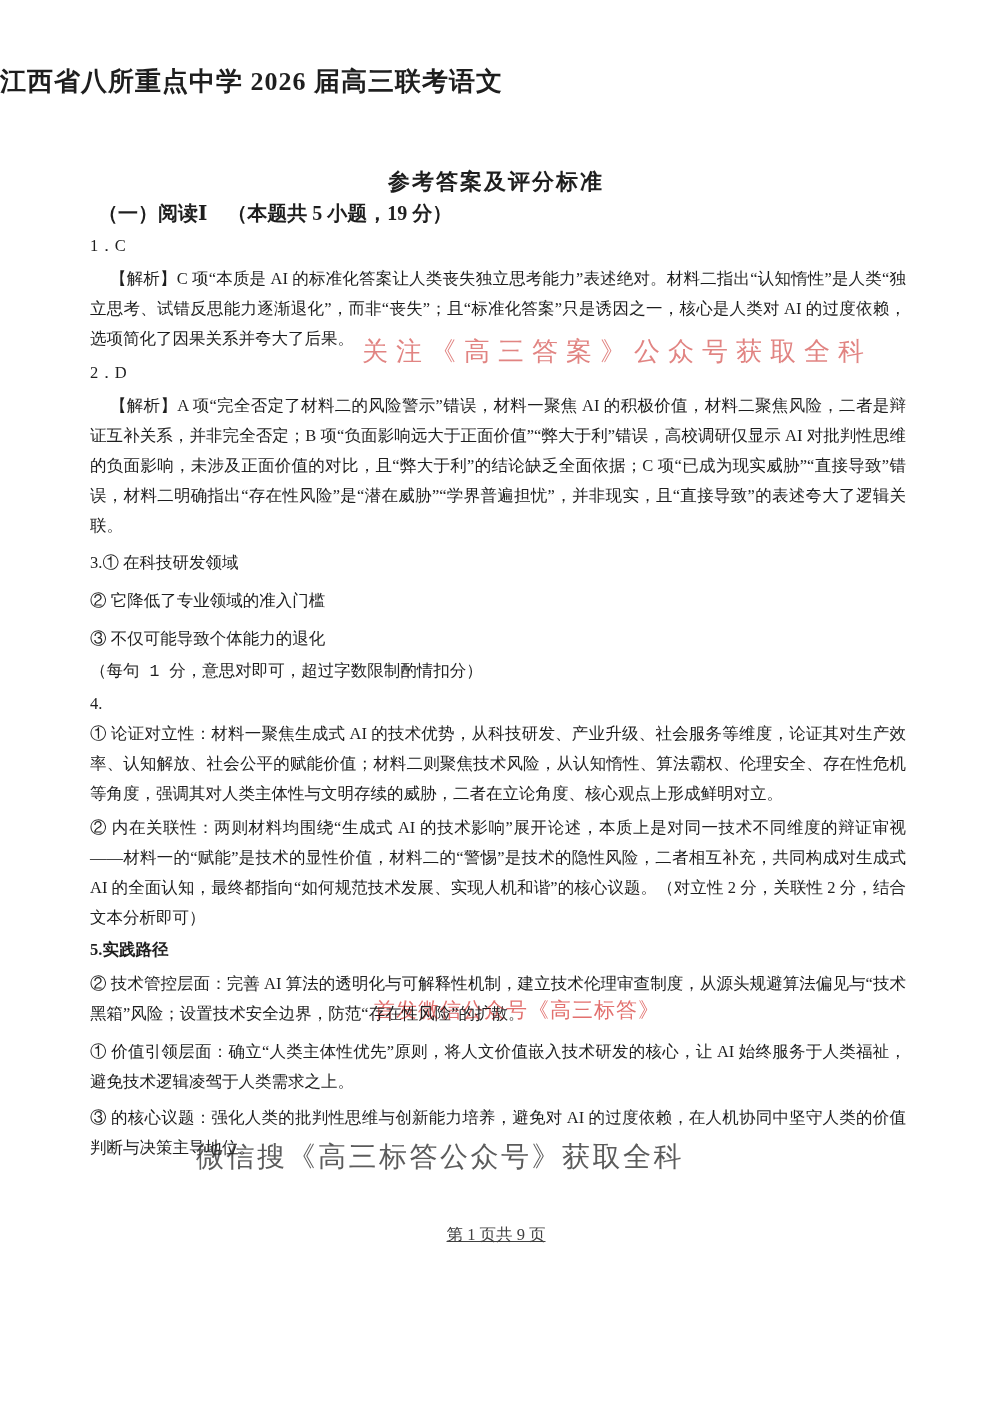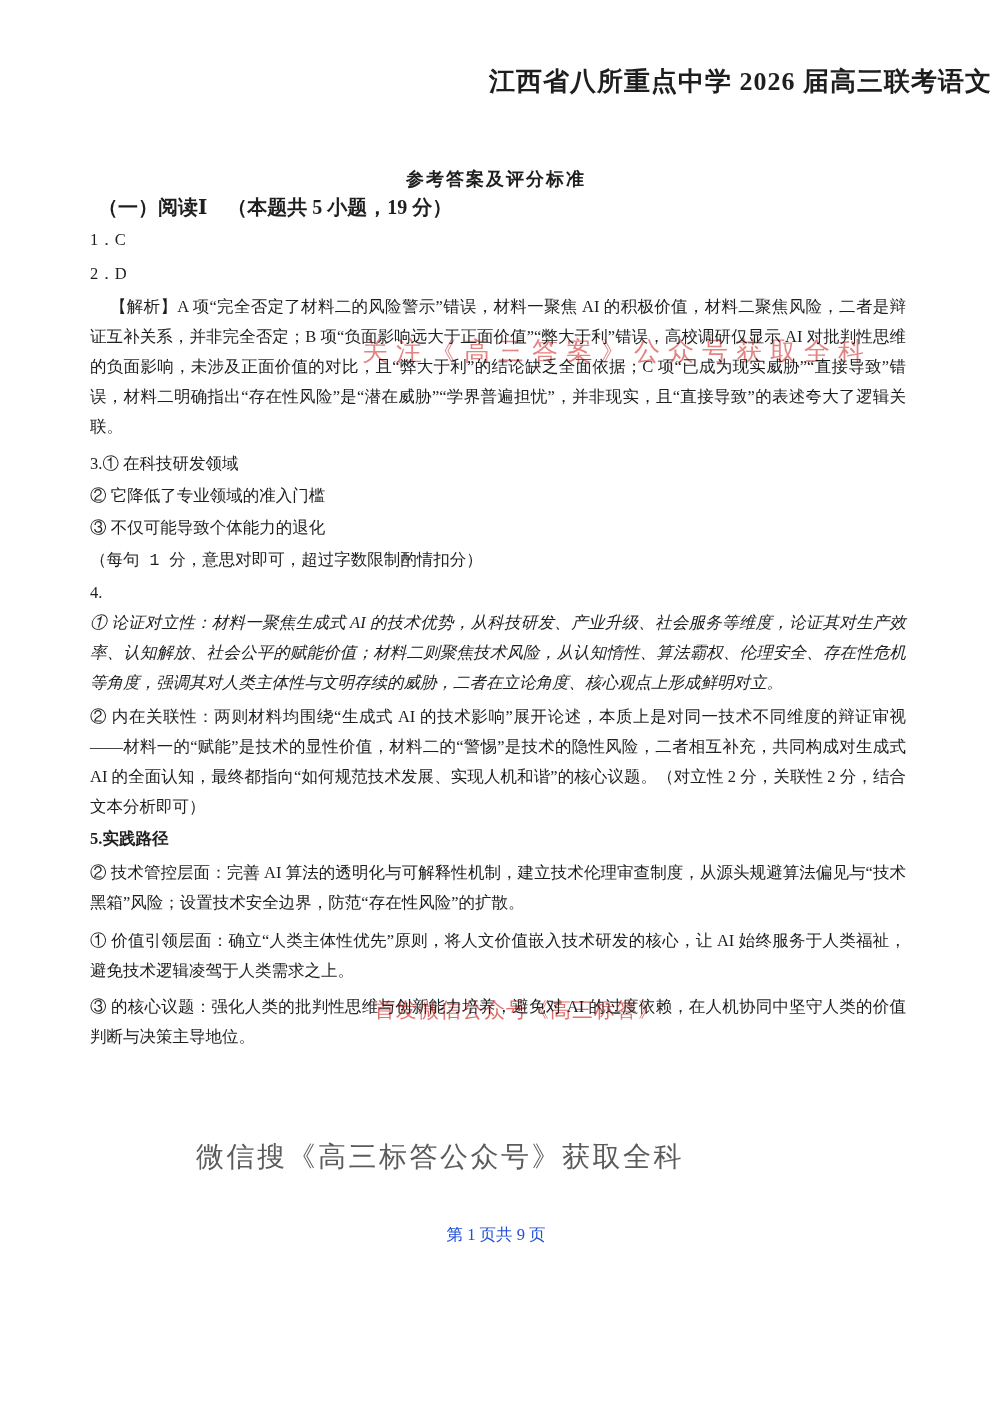--- a/index.html
+++ b/index.html
@@ -9,29 +9,29 @@
     height: 1403px;
     margin: 0 auto;
     background: #ffffff;
     font-family: "Liberation Serif", "DejaVu Serif", serif;
     color: #1e1e1e;
     overflow: hidden;
   }
   .doc-title {
     margin: 0;
     padding-top: 64px;
-    text-align: right;
+    text-align: left;
     font-size: 26px;
     font-weight: 600;
     letter-spacing: 1px;
   }
   .doc-subtitle {
     margin: 68px 0 0 0;
     text-align: center;
-    font-size: 18px;
+    font-size: 22px;
     font-weight: 600;
     letter-spacing: 2px;
   }
   .content {
     position: relative;
     padding: 0 86px 0 90px;
     font-size: 16.5px;
     line-height: 30px;
     text-align: justify;
     z-index: 1;
@@ -44,25 +44,25 @@
   }
   .sec-subheading {
     margin-top: 2px;
     font-size: 20px;
     font-weight: bold;
     line-height: 28px;
     text-indent: 8px;
   }
   .ans-line { margin-top: 4px; }
   .explain { margin-top: 3px; text-indent: 20px; }
-  .q3-item { margin-top: 0; line-height: 32px; }
+  .q3-item { margin-top: 6px; line-height: 32px; }
   .note-line { margin-top: 1px; line-height: 32px; font-family: Liberation Mono, monospace; }
   .q-label { margin-top: 1px; }
   .point { margin-top: 4px; }
-  .point-first { margin-top: 0; font-style: italic; }
+  .point-first { margin-top: 0; }
   .q5-label { margin-top: 2px; font-weight: bold; }
   .q5-point { margin-top: 4px; }
   .watermark {
     position: absolute;
     white-space: nowrap;
     z-index: 0;
     pointer-events: none;
   }
   .wm-red-top {
     left: 362px; top: 334px;
@@ -82,40 +82,42 @@
     letter-spacing: 2.5px;
     color: rgba(55, 55, 55, 0.82);
     font-family: Liberation Serif, serif;
   }
   .page-footer {
     position: absolute;
     left: 0; right: 0;
     top: 1224px;
     text-align: center;
     font-size: 16.5px;
-    color: #1d4ed8;
+    color: #404040;
     z-index: 1;
+    text-decoration: underline;
   }
 </style>
 </head>
 <body>
 
 <div class="page">
 
   <h1 class="doc-title">江西省八所重点中学 2026 届高三联考语文</h1>
   <h2 class="doc-subtitle">参考答案及评分标准</h2>
 
   <div class="watermark wm-red-top">关注《高三答案》公众号获取全科</div>
   <div class="watermark wm-red-mid">首发微信公众号《高三标答》</div>
   <div class="watermark wm-gray">微信搜《高三标答公众号》获取全科</div>
 
   <div class="content">
     <div class="sec-subheading">（一）阅读Ⅰ　（本题共 5 小题，19 分）</div>
 
     <div class="ans-line">1．C</div>
+    <div class="explain">【解析】C 项“本质是 AI 的标准化答案让人类丧失独立思考能力”表述绝对。材料二指出“认知惰性”是人类“独立思考、试错反思能力逐渐退化”，而非“丧失”；且“标准化答案”只是诱因之一，核心是人类对 AI 的过度依赖，选项简化了因果关系并夸大了后果。</div>
 
     <div class="ans-line">2．D</div>
     <div class="explain">【解析】A 项“完全否定了材料二的风险警示”错误，材料一聚焦 AI 的积极价值，材料二聚焦风险，二者是辩证互补关系，并非完全否定；B 项“负面影响远大于正面价值”“弊大于利”错误，高校调研仅显示 AI 对批判性思维的负面影响，未涉及正面价值的对比，且“弊大于利”的结论缺乏全面依据；C 项“已成为现实威胁”“直接导致”错误，材料二明确指出“存在性风险”是“潜在威胁”“学界普遍担忧”，并非现实，且“直接导致”的表述夸大了逻辑关联。</div>
 
     <div class="q3-item" style="margin-top:6px;">3.① 在科技研发领域</div>
     <div class="q3-item">② 它降低了专业领域的准入门槛</div>
     <div class="q3-item">③ 不仅可能导致个体能力的退化</div>
     <div class="note-line">（每句 1 分，意思对即可，超过字数限制酌情扣分）</div>
 
     <div class="q-label">4.</div>

